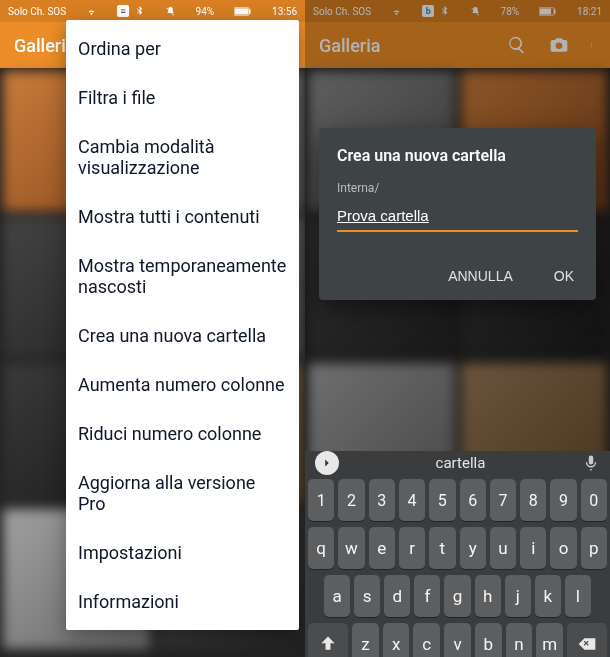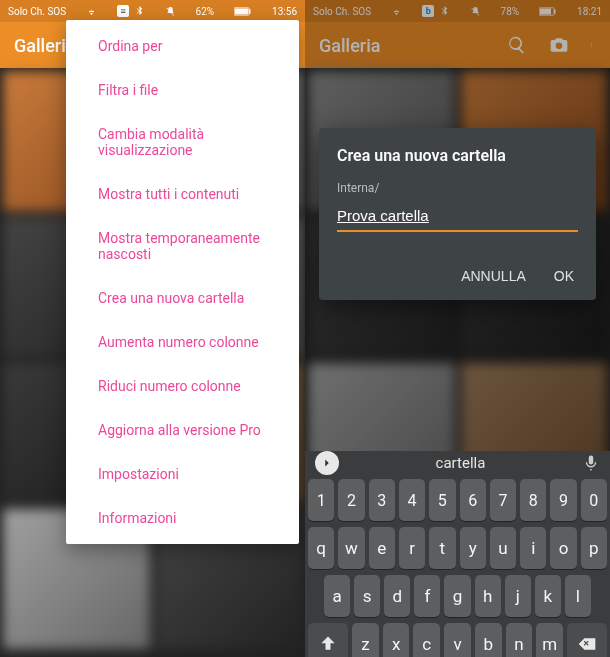--- a/index.html
+++ b/index.html
@@ -48,42 +48,42 @@
 
   
   .menu {
     position: absolute; top: 20px; left: 66px; right: 6px;
     background: #fff; color: #333;
     box-shadow: 0 6px 20px rgba(0,0,0,.35);
     z-index: 20; padding: 4px 0;
     border-radius: 2px;
   }
   .menu-item {
-    padding: 14px 32px; font-size: 14px; color: #ec4899;
+    padding: 14px 12px; font-size: 18px; color: #0f172a;
     cursor: pointer;
   }
 
   
   .scrim { position:absolute; inset:0; background:rgba(0,0,0,.3); z-index:10; }
   .dialog {
     position: absolute; left: 14px; right: 14px; top: 128px;
     background: #3e4346; color: #eee; border-radius: 4px;
     padding: 18px 18px 10px 18px; z-index: 20;
     box-shadow: 0 8px 24px rgba(0,0,0,.5);
   }
   .dialog-title { font-size: 16px; font-weight: 600; margin-bottom: 16px; color:#fafafa; }
   .dialog-sub { font-size: 12px; color: #bdbdbd; margin-bottom: 8px; }
   .dialog-input {
     width: 100%; background: transparent; border: none;
     border-bottom: 2px solid #ec8d27; color: #fff;
     font-size: 15px; padding: 4px 0 6px 0; outline: none; text-decoration: underline;
   }
   .dialog-input::selection { background:#5a7a9a; }
   .dialog-actions {
-    display: flex; justify-content: flex-end; gap: 28px;
+    display: flex; justify-content: flex-end; gap: 41px;
     margin-top: 30px; padding: 6px 4px 6px 0;
   }
   .dialog-btn { color: #e0e0e0; font-size: 14px; font-weight:500; background:none; border:none; cursor:pointer; }
 
   
   .kbd {
     position: absolute; left:0; right:0; bottom:0; height: 206px;
     background: #3a3c3e; z-index: 30;
     display:flex; flex-direction:column;
   }
@@ -122,21 +122,21 @@
         </svg>
       <span class="sb-badge dark">≡</span>
     </div>
     <div class="sb-right">
       <svg class="sb-icon" viewBox="0 0 24 24">
           <path fill="#fff" d="M12 2v8L7 5 6 6l5 5-5 5 1 1 5-5v8l6-6-4-4 4-4-6-6z"></path>
         </svg>
       <svg class="sb-icon" viewBox="0 0 24 24">
           <path fill="#fff" d="M12 2a5 5 0 015 5v5l2 3H5l2-3V7a5 5 0 015-5zm-8 2l16 16-1 1L3 5l1-1z"></path>
         </svg>
-      <span>62%</span>
+      <span>94%</span>
       <svg class="sb-icon" viewBox="0 0 24 12" style="width:18px">
           <rect x="0" y="1" width="20" height="10" rx="1" fill="none" stroke="#fff"></rect>
           <rect x="1" y="2" width="18" height="8" fill="#fff"></rect>
           <rect x="20" y="3" width="2" height="6" fill="#fff"></rect>
         </svg>
       <span>13:56</span>
     </div>
   </div>
 
   <div class="appbar">

